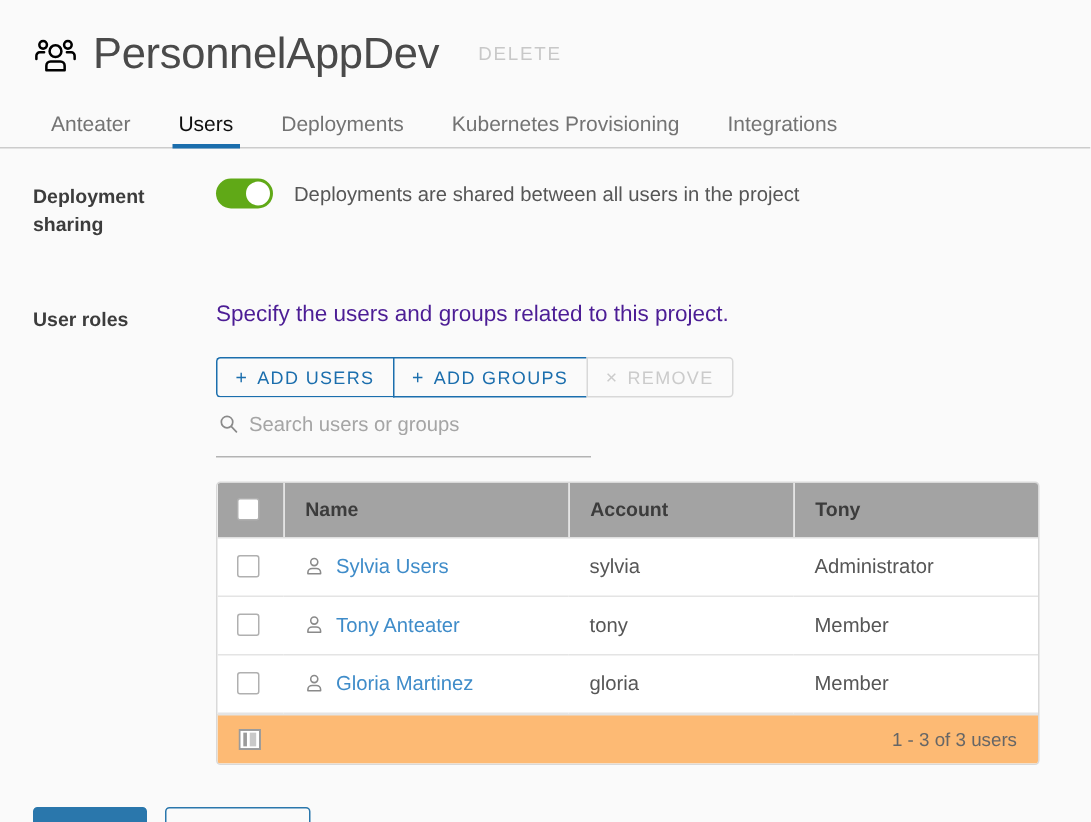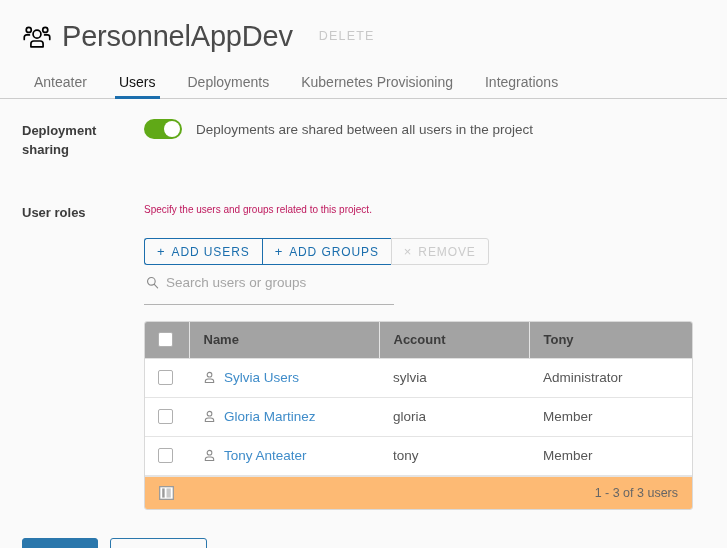--- a/index.html
+++ b/index.html
@@ -122,22 +122,22 @@
   }
   .toggle-text {
     margin-left: 14px;
     font-size: 13.5px;
     color: #565656;
   }
 
   
   .roles-row { margin-top: 42px; }
   .roles-desc {
-    font-size: 10px;
-    color: #be185d;
+    font-size: 15px;
+    color: #4c1d95;
     line-height: 18px;
   }
 
   .btn-group {
     display: flex;
     margin-top: 19px;
   }
   .grp-btn {
     height: 27px;
     padding: 0 12px;
@@ -410,42 +410,42 @@
                 <span class="cb"></span>
               </td>
               <td>
                 <span class="name-cell">
                   <span class="user-icon">
                     <svg viewBox="0 0 16 16" fill="none" stroke="currentColor" stroke-width="1.3" stroke-linecap="round" stroke-linejoin="round" width="13" height="13">
                       <circle cx="8" cy="4.6" r="2.9"></circle>
                       <path d="M2.8 14.2v-1.1c0-1.9 1.6-3.3 3.5-3.3h3.4c1.9 0 3.5 1.4 3.5 3.3v1.1z"></path>
                     </svg>
                   </span>
-                  <a class="user-link">Gloria Martinez</a>
+                  <a class="user-link">Tony Anteater</a>
                 </span>
               </td>
-              <td>gloria</td>
+              <td>tony</td>
               <td>Member</td>
             </tr>
             <tr>
               <td class="col-check">
                 <span class="cb"></span>
               </td>
               <td>
                 <span class="name-cell">
                   <span class="user-icon">
                     <svg viewBox="0 0 16 16" fill="none" stroke="currentColor" stroke-width="1.3" stroke-linecap="round" stroke-linejoin="round" width="13" height="13">
                       <circle cx="8" cy="4.6" r="2.9"></circle>
                       <path d="M2.8 14.2v-1.1c0-1.9 1.6-3.3 3.5-3.3h3.4c1.9 0 3.5 1.4 3.5 3.3v1.1z"></path>
                     </svg>
                   </span>
-                  <a class="user-link">Tony Anteater</a>
+                  <a class="user-link">Gloria Martinez</a>
                 </span>
               </td>
-              <td>tony</td>
+              <td>gloria</td>
               <td>Member</td>
             </tr>
           </tbody>
         </table>
         <div class="table-footer">
           <span class="cols-icon">
             <svg viewBox="0 0 16 15" width="15" height="14">
               <rect x="0.7" y="0.7" width="14.6" height="13.6" fill="#ffffff" stroke="#9b9b9b" stroke-width="1.4"></rect>
               <rect x="3.4" y="2.6" width="2.6" height="9.8" fill="#9b9b9b"></rect>
               <rect x="8.0" y="2.6" width="4.6" height="9.8" fill="#c9c9c9"></rect>

